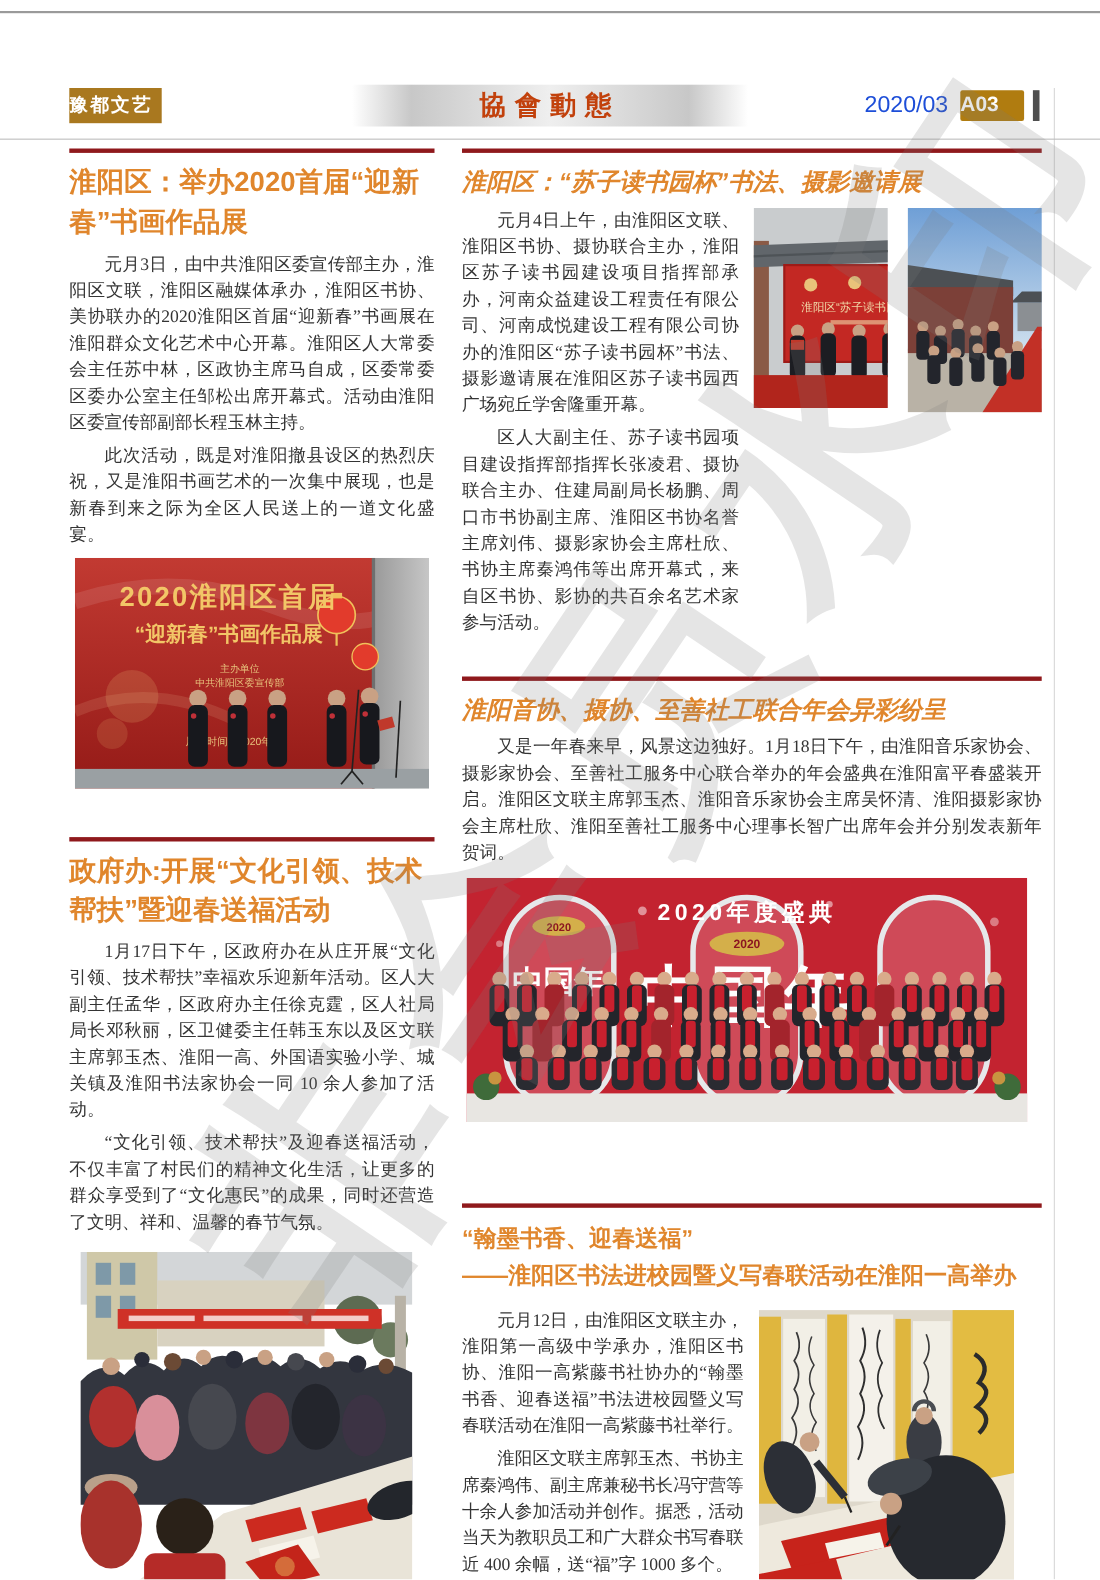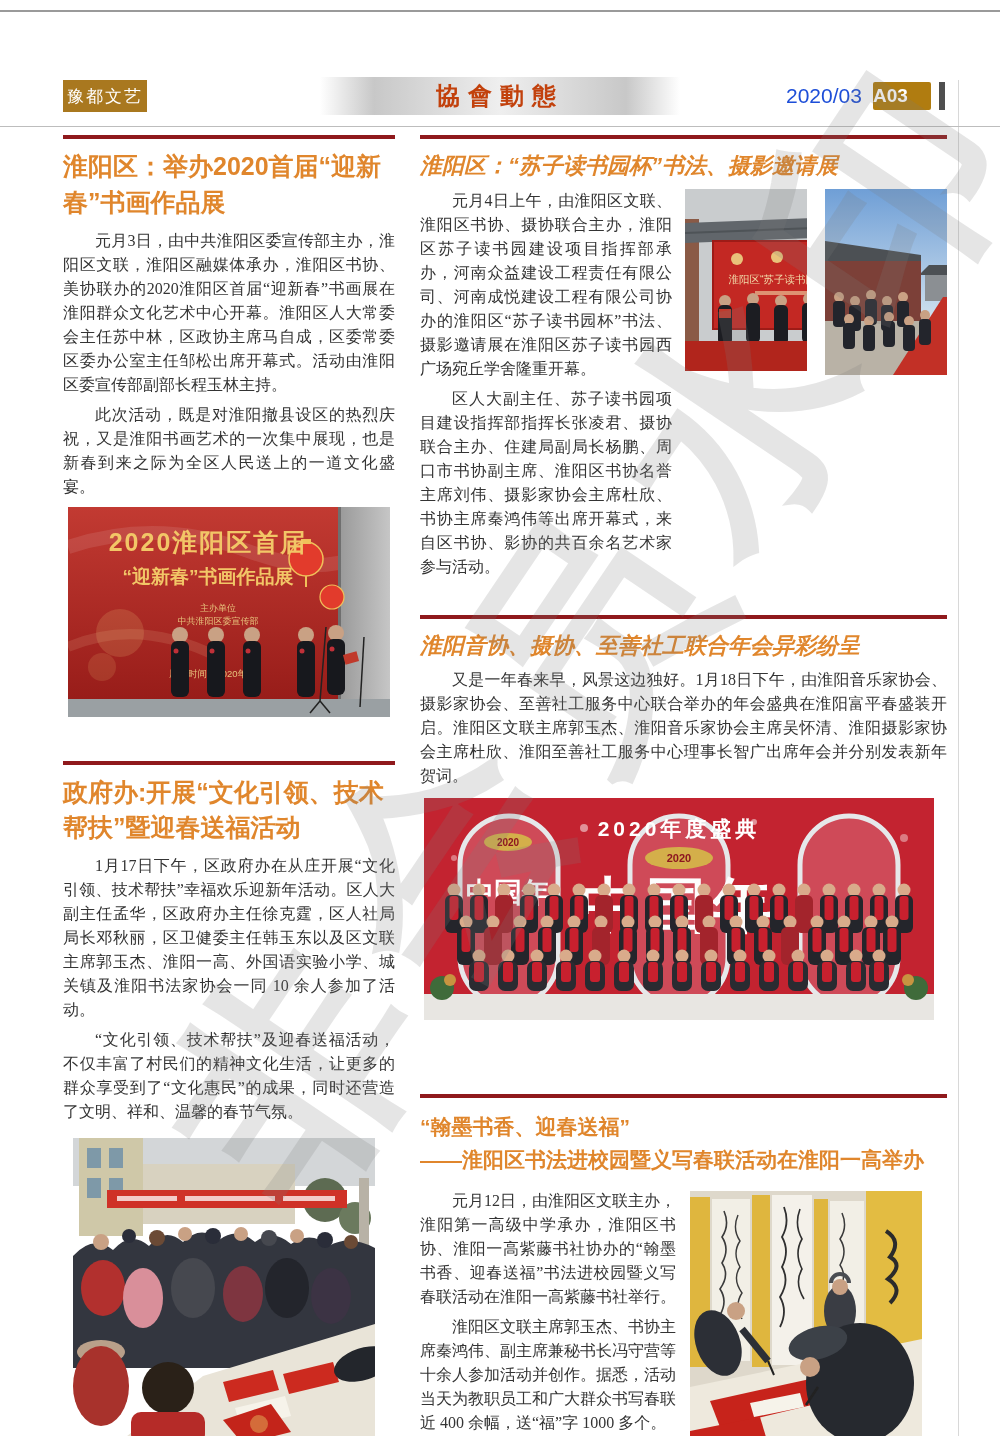--- a/index.html
+++ b/index.html
@@ -2,22 +2,22 @@
 <html><head>
 <meta charset="utf-8">
 <style>
   html,body{margin:0;padding:0;background:#fff;}
   .page{position:relative;width:1000px;height:1436px;background:#ffffff;overflow:hidden;
         font-family:"Liberation Serif","DejaVu Serif",serif;color:#343434;}
   
   .top-edge{position:absolute;left:0;top:10px;width:1000px;height:2px;background:#9a9a9a;}
   .right-edge{position:absolute;left:958px;top:80px;width:1px;height:1356px;background:#d8d8d8;}
   .logo{position:absolute;left:63px;top:80px;width:84px;height:32px;background:#a9781f;
-        color:#fff;font-size:17px;line-height:32px;text-align:center;letter-spacing:2px;
-        font-family:"DejaVu Serif",serif;font-weight:normal;}
+        color:#fff;font-size:17px;line-height:32px;text-align:left;letter-spacing:2px;
+        font-family:"DejaVu Serif",serif;font-weight:bold;}
   .title-band{position:absolute;left:320px;top:77px;width:360px;height:38px;
         background:linear-gradient(90deg,rgba(214,214,214,0) 0%,rgba(190,190,190,.85) 15%,
         rgba(238,238,238,.95) 50%,rgba(190,190,190,.85) 85%,rgba(214,214,214,0) 100%);}
   .section-title{position:absolute;left:320px;top:80px;width:360px;text-align:center;
         font-size:24px;font-weight:bold;color:#c2410c;letter-spacing:8px;
         font-family:"Liberation Serif",serif;}
   .issue-date{position:absolute;left:786px;top:84px;font-size:21px;color:#1d4ed8;
         font-family:"Liberation Sans","DejaVu Sans",sans-serif;}
   .page-badge{position:absolute;left:873px;top:82px;width:58px;height:28px;background:#b07c10;
         color:#fff;font-weight:bold;font-size:19px;text-align:left;line-height:28px;

